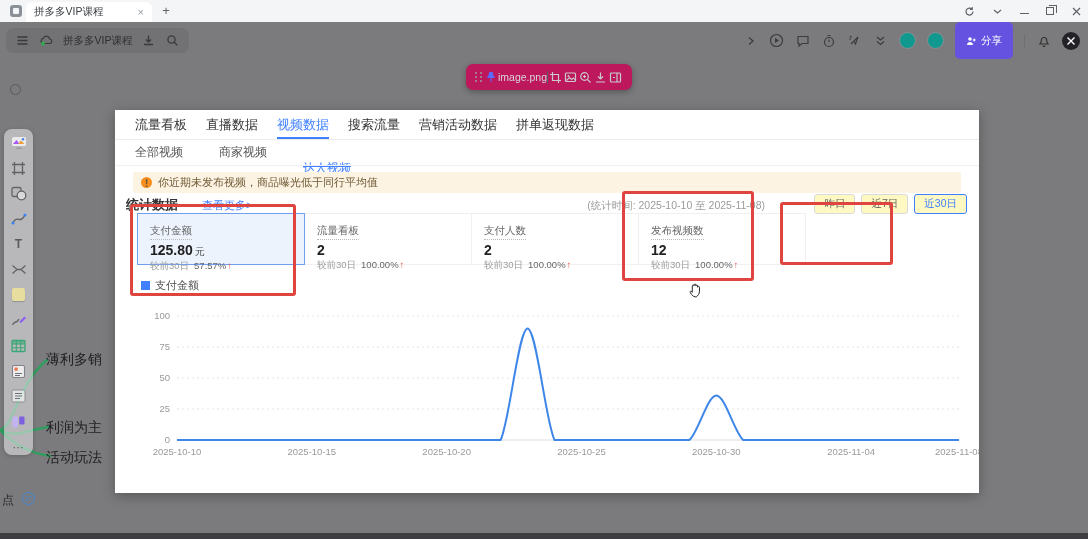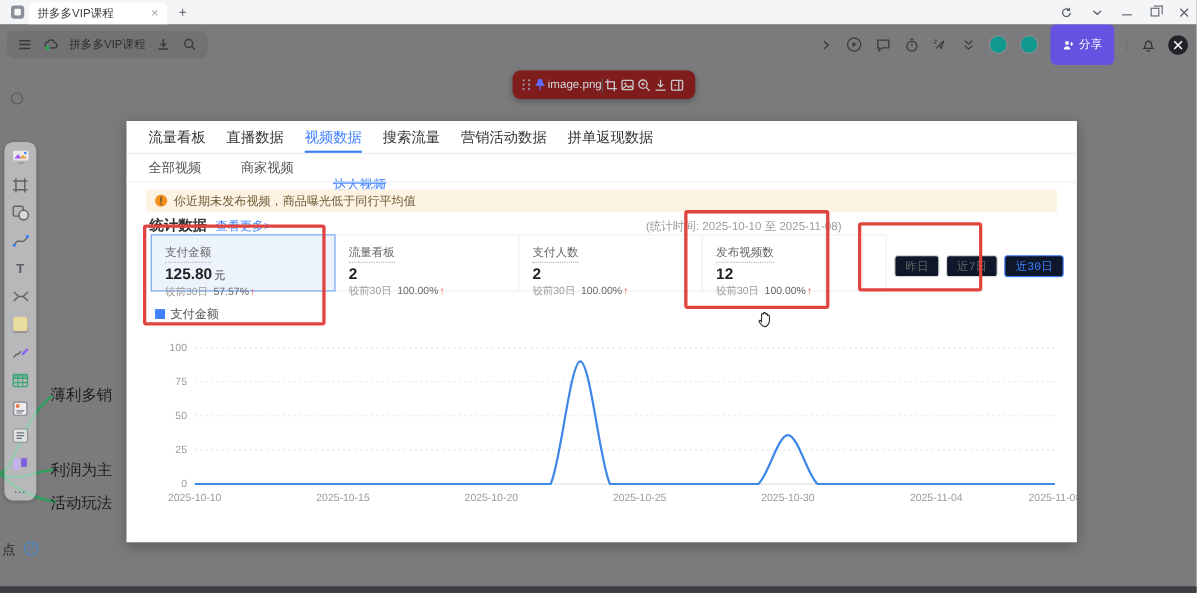--- a/index.html
+++ b/index.html
@@ -30,21 +30,21 @@
   .avatar { width:17px; height:17px; border-radius:50%; background:#12998f; border:1.5px solid #8d8d8f; cursor:pointer; }
   .share-btn { height:37px; background:#6552e0; border:none; border-radius:5px; color:#fff; font-size:10.5px; padding:0 11px; display:flex; align-items:center; gap:4px; cursor:pointer; font-family:inherit; }
   .dark-avatar { width:18px; height:18px; border-radius:50%; background:#232327; position:relative; cursor:pointer; }
   .dark-avatar svg { position:absolute; left:4px; top:4px; }
   .vdiv { width:1px; height:13px; background:#6f6f71; }
 
   
   .canvas-badge { position:absolute; left:10px; top:84px; width:11px; height:11px; border:1.5px solid #59595b; border-radius:50%; z-index:5; }
 
   
-  .img-toolbar { position:absolute; left:466px; top:64px; height:26px; background:#7f1d1d; border-radius:7px; display:flex; align-items:center; padding:0 9px; z-index:35; box-shadow:0 2px 6px rgba(0,0,0,.3); }
+  .img-toolbar { position:absolute; left:466px; top:64px; height:26px; background:#be185d; border-radius:7px; display:flex; align-items:center; padding:0 9px; z-index:35; box-shadow:0 2px 6px rgba(0,0,0,.3); }
   .dots { display:grid; grid-template-columns:3px 3px; gap:2px; }
   .dots i { width:2px; height:2px; border-radius:50%; background:#9a9aa0; }
   .img-name { font-size:10.5px; color:#d6d6da; }
   .itb-sep { width:1px; height:13px; background:#5a5a60; }
 
   
   .toolpanel { position:absolute; left:4px; top:129px; width:29px; height:326px; background:rgba(235,235,237,0.55); border-radius:8px; z-index:6; display:flex; flex-direction:column; align-items:center; padding-top:6px; gap:9.5px; box-shadow:0 1px 4px rgba(0,0,0,.18); }
   .tool { width:17px; height:17px; display:flex; align-items:center; justify-content:center; cursor:pointer; }
   .tool-T { font-size:12px; font-weight:bold; color:#5c5c60; }
   .sticky { width:13px; height:13px; background:#e6dd9e; border-radius:2px; box-shadow:0 1px 1px rgba(0,0,0,.2); }
@@ -66,26 +66,26 @@
   .tabs-divider { position:absolute; left:0; top:29px; width:864px; height:1px; background:#ececec; }
   .subtabs { position:absolute; left:20px; top:34px; height:21px; display:flex; gap:36px; }
   .subtabs .t { font-size:12px; color:#555; padding-bottom:5px; cursor:pointer; white-space:nowrap; }
   .subtabs .t.active { color:#3d7fff; border-bottom:2px solid #3d7fff;margin-top:16px; }
   .subtabs-divider { position:absolute; left:0; top:55px; width:864px; height:1px; background:#f1f1f1; }
   .note { position:absolute; right:12px; top:38px; font-size:11px; color:#999; }
   .note a { color:#3d7fff; text-decoration:none; cursor:pointer; }
   .warning { position:absolute; left:18px; top:62px; width:828px; height:21px; background:#fdf3e3; border-radius:2px; display:flex; align-items:center; padding:0 8px; gap:6px; }
   .warn-ico { width:11px; height:11px; border-radius:50%; background:#f78f1e; color:#fff; font-size:8px; font-weight:bold; display:flex; align-items:center; justify-content:center; flex:none; }
   .warning span { font-size:11px; color:#6e5a35; }
-  .stats-head { position:absolute; left:21px; top:86px; display:flex; align-items:baseline; gap:8px; }
+  .stats-head { position:absolute; left:11px; top:86px; display:flex; align-items:baseline; gap:24px; }
   .stats-title { font-size:13px; font-weight:bold; color:#333; }
   .stats-more { font-size:11px; color:#3d7fff; cursor:pointer; }
   .period { position:absolute; right:214px; top:89px; font-size:10.5px; color:#9b9b9b; white-space:nowrap; }
   .ranges { position:absolute; right:12px; top:84px; display:flex; gap:6px; }
-  .ranges button { height:20px; padding:0 9px; font-size:10.5px; color:#666; background:#0f172a; border:1px solid #d9d9d9; border-radius:3px; cursor:pointer; font-family:Liberation Mono, monospace;margin-top:38px; }
+  .ranges button { height:20px; padding:0 9px; font-size:10.5px; color:#666; background:#fef9c3; border:1px solid #d9d9d9; border-radius:3px; cursor:pointer; font-family:Liberation Sans, sans-serif; }
   .ranges button.active { color:#3d7fff; border-color:#3d7fff; }
   .cards { position:absolute; left:22px; top:103px; display:flex; }
   .card { width:168px; height:52px; background:#fff; border:1px solid #f0f0f0; margin-left:-1px; padding:6px 12px 0; cursor:pointer; }
   .card:first-child { margin-left:0; }
   .card.selected { background:#ecf3fd; border:1px solid #6f9fee; z-index:1; }
   .card-label { display:inline-block; font-size:10.5px; color:#666; border-bottom:1px dotted #b9b9b9; padding-bottom:1px; }
   .card-value { font-size:14px; font-weight:bold; color:#222; margin-top:2px; }
   .card-value .unit { font-size:10px; font-weight:normal; color:#444; margin-left:2px; }
   .card-cmp { font-size:9.5px; color:#9b9b9b; margin-top:1px; white-space:nowrap; }
   .card-cmp .chg { color:#666; margin-left:5px; }

